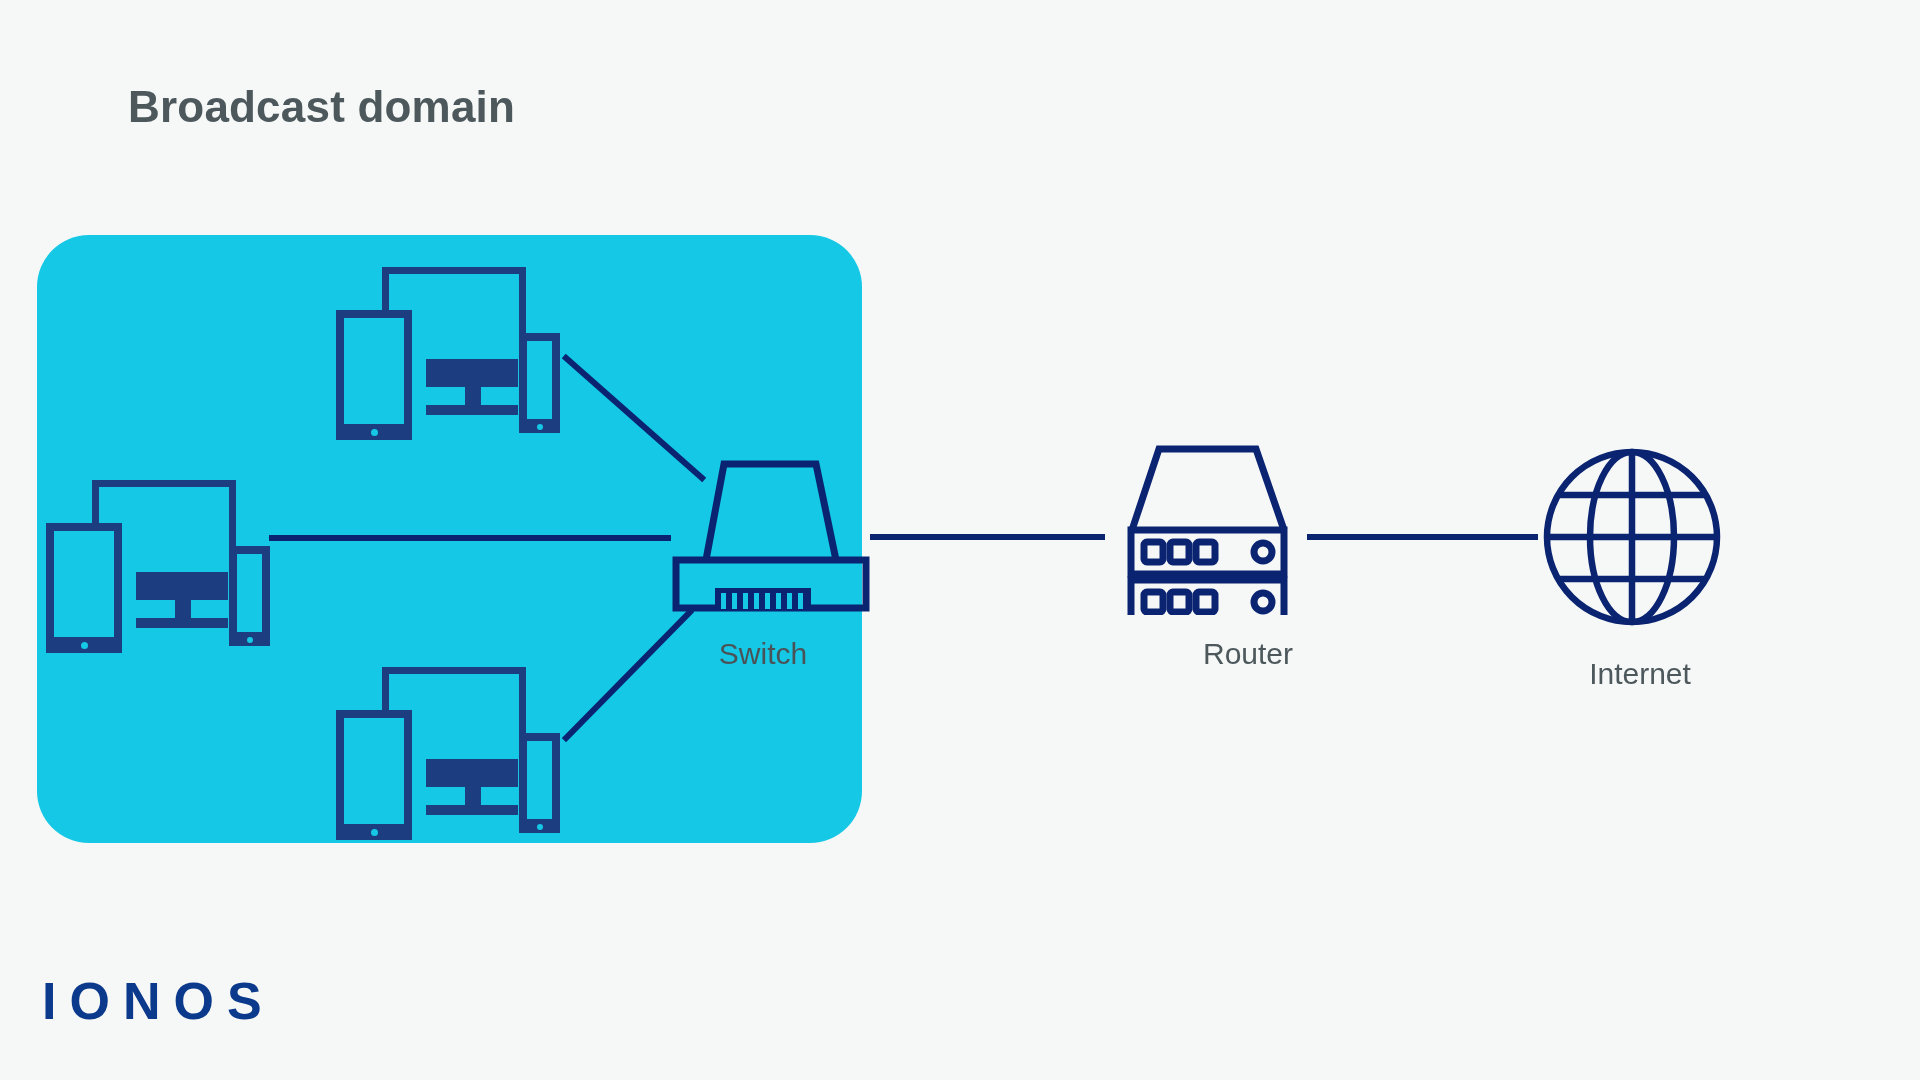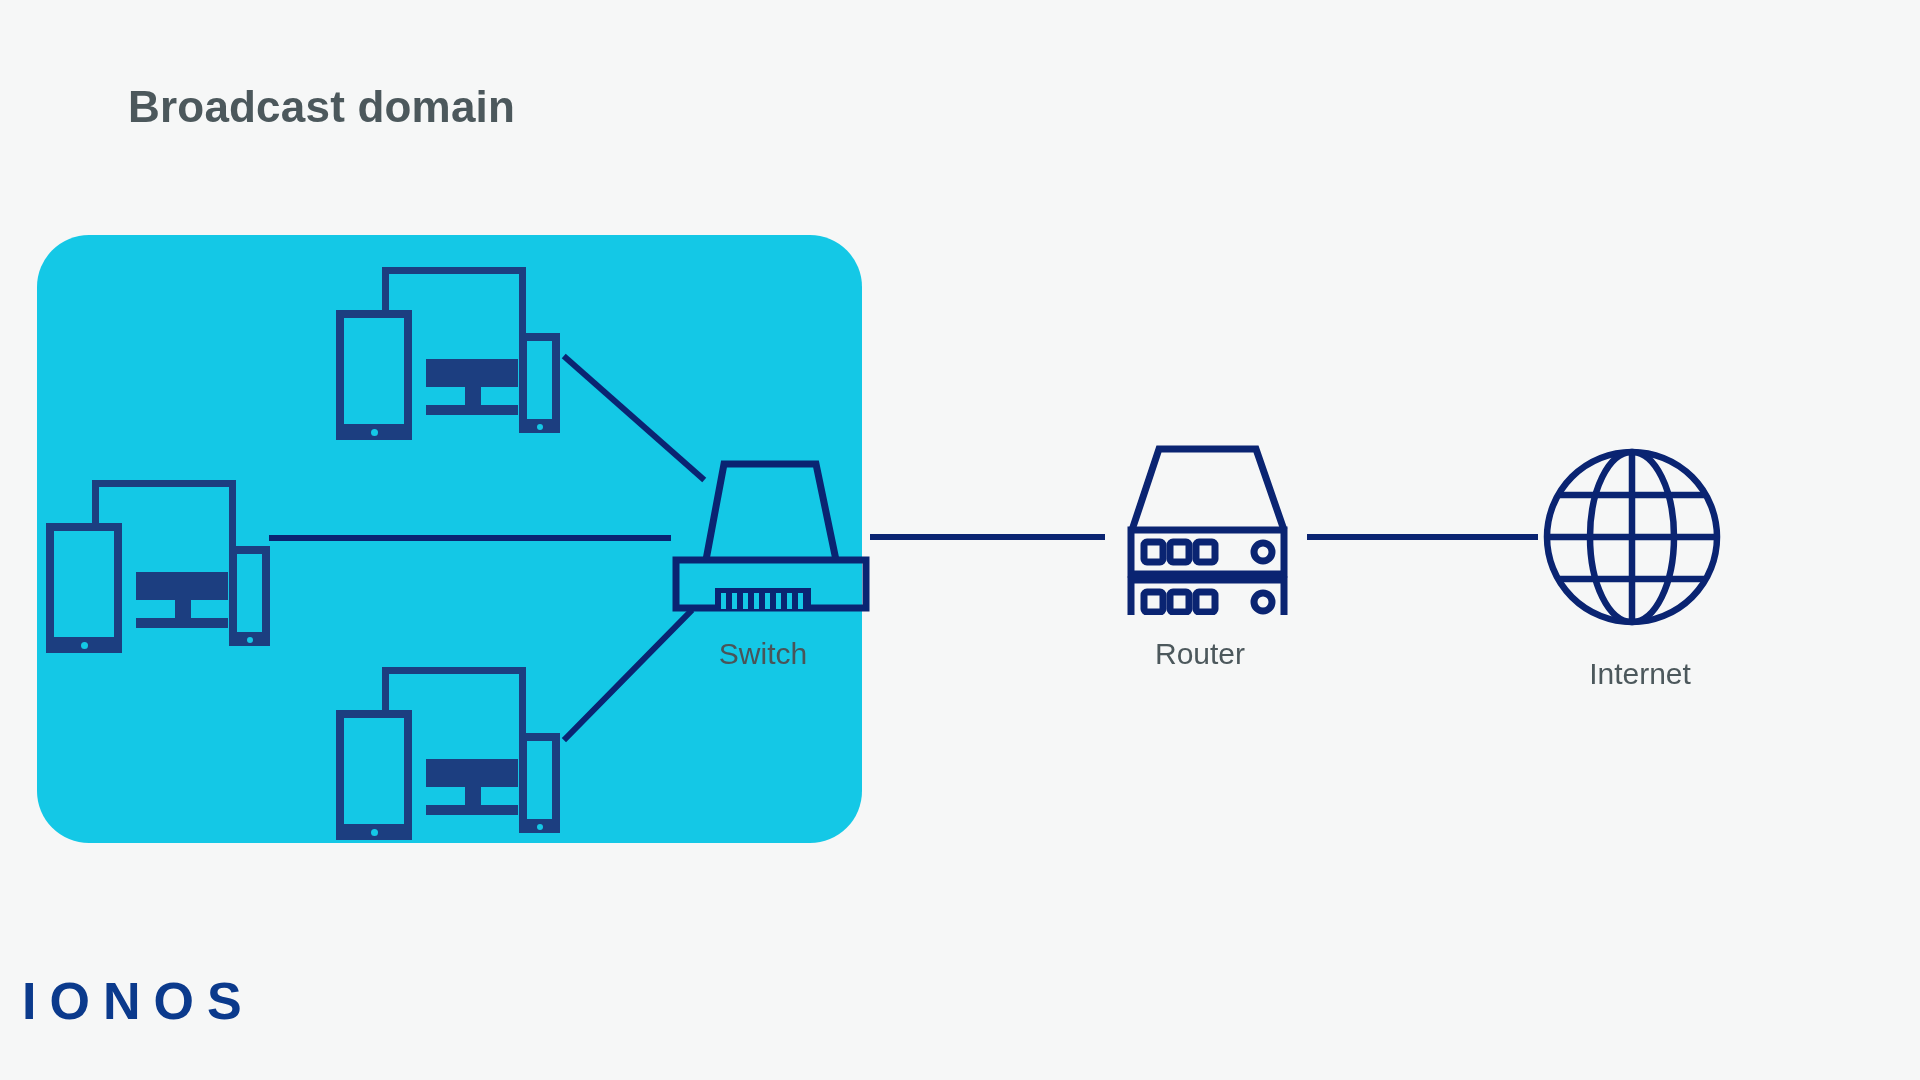--- a/index.html
+++ b/index.html
@@ -158,21 +158,21 @@
     position: absolute;
     inset: 0;
     width: 1920px;
     height: 1080px;
     pointer-events: none;
   }
 
   
   .ionos-logo {
     position: absolute;
-    left: 22px;
+    left: 42px;
     top: 975px;
     font-size: 52px;
     font-weight: bold;
     color: #0b3a8c;
     letter-spacing: 13px;
     line-height: 1;
     white-space: nowrap;
   }
 </style>
 </head>
@@ -269,21 +269,21 @@
     <rect x="70" y="102" width="19" height="20" fill="none" stroke="#0a2472" stroke-width="7" rx="3"></rect>
     <rect x="96" y="102" width="19" height="20" fill="none" stroke="#0a2472" stroke-width="7" rx="3"></rect>
     <circle cx="163" cy="112" r="9" fill="none" stroke="#0a2472" stroke-width="7"></circle>
 
     <rect x="31" y="140" width="153" height="44" fill="none" stroke="#0a2472" stroke-width="7"></rect>
     <rect x="44" y="152" width="19" height="20" fill="none" stroke="#0a2472" stroke-width="7" rx="3"></rect>
     <rect x="70" y="152" width="19" height="20" fill="none" stroke="#0a2472" stroke-width="7" rx="3"></rect>
     <rect x="96" y="152" width="19" height="20" fill="none" stroke="#0a2472" stroke-width="7" rx="3"></rect>
     <circle cx="163" cy="162" r="9" fill="none" stroke="#0a2472" stroke-width="7"></circle>
   </svg>
-  <div class="node-label" style="left:1200px; top:637px;">Router</div>
+  <div class="node-label" style="left:1248px; top:637px;">Router</div>
 
   <svg style="position:absolute; left:1540px; top:445px; width:185px; height:185px;" viewBox="0 0 185 185" xmlns="http://www.w3.org/2000/svg">
     <g fill="none" stroke="#0a2472" stroke-width="6.5">
       <circle cx="92" cy="92" r="85"></circle>
       <line x1="92" y1="7" x2="92" y2="177"></line>
       <ellipse cx="92" cy="92" rx="42" ry="85"></ellipse>
       <line x1="20" y1="50" x2="164" y2="50"></line>
       <line x1="7" y1="92" x2="177" y2="92"></line>
       <line x1="20" y1="134" x2="164" y2="134"></line>
     </g>

